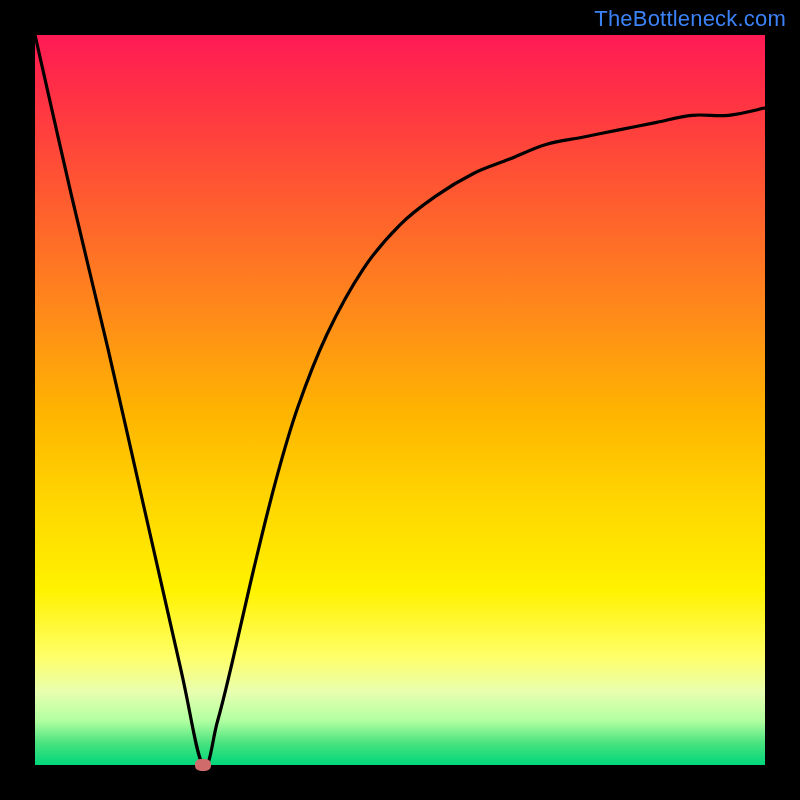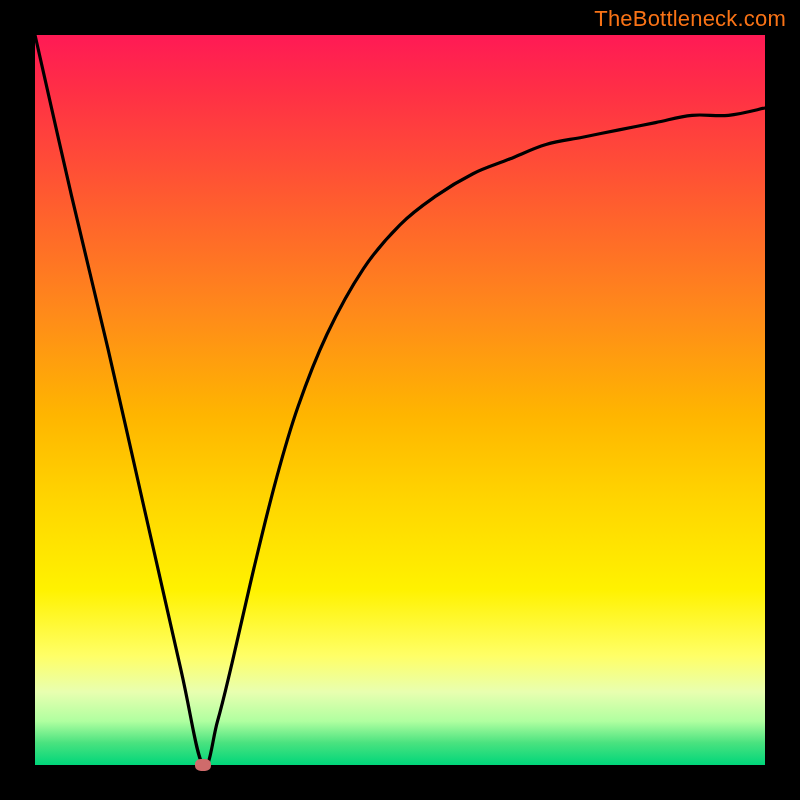--- a/index.html
+++ b/index.html
@@ -36,21 +36,21 @@
       #e8ffb0 90%,
       #b0ffa0 94%,
       #49e27f 97%,
       #00d67a 100%
     );
   }
   .watermark {
     position: absolute;
     top: 6px;
     right: 14px;
-    color: #f97316;
+    color: #3b82f6;
     font-size: 22px;
     font-weight: 500;
     letter-spacing: 0.2px;
     user-select: none;
   }
   svg.curve {
     position: absolute;
     left: 0;
     top: 0;
     width: 730px;

